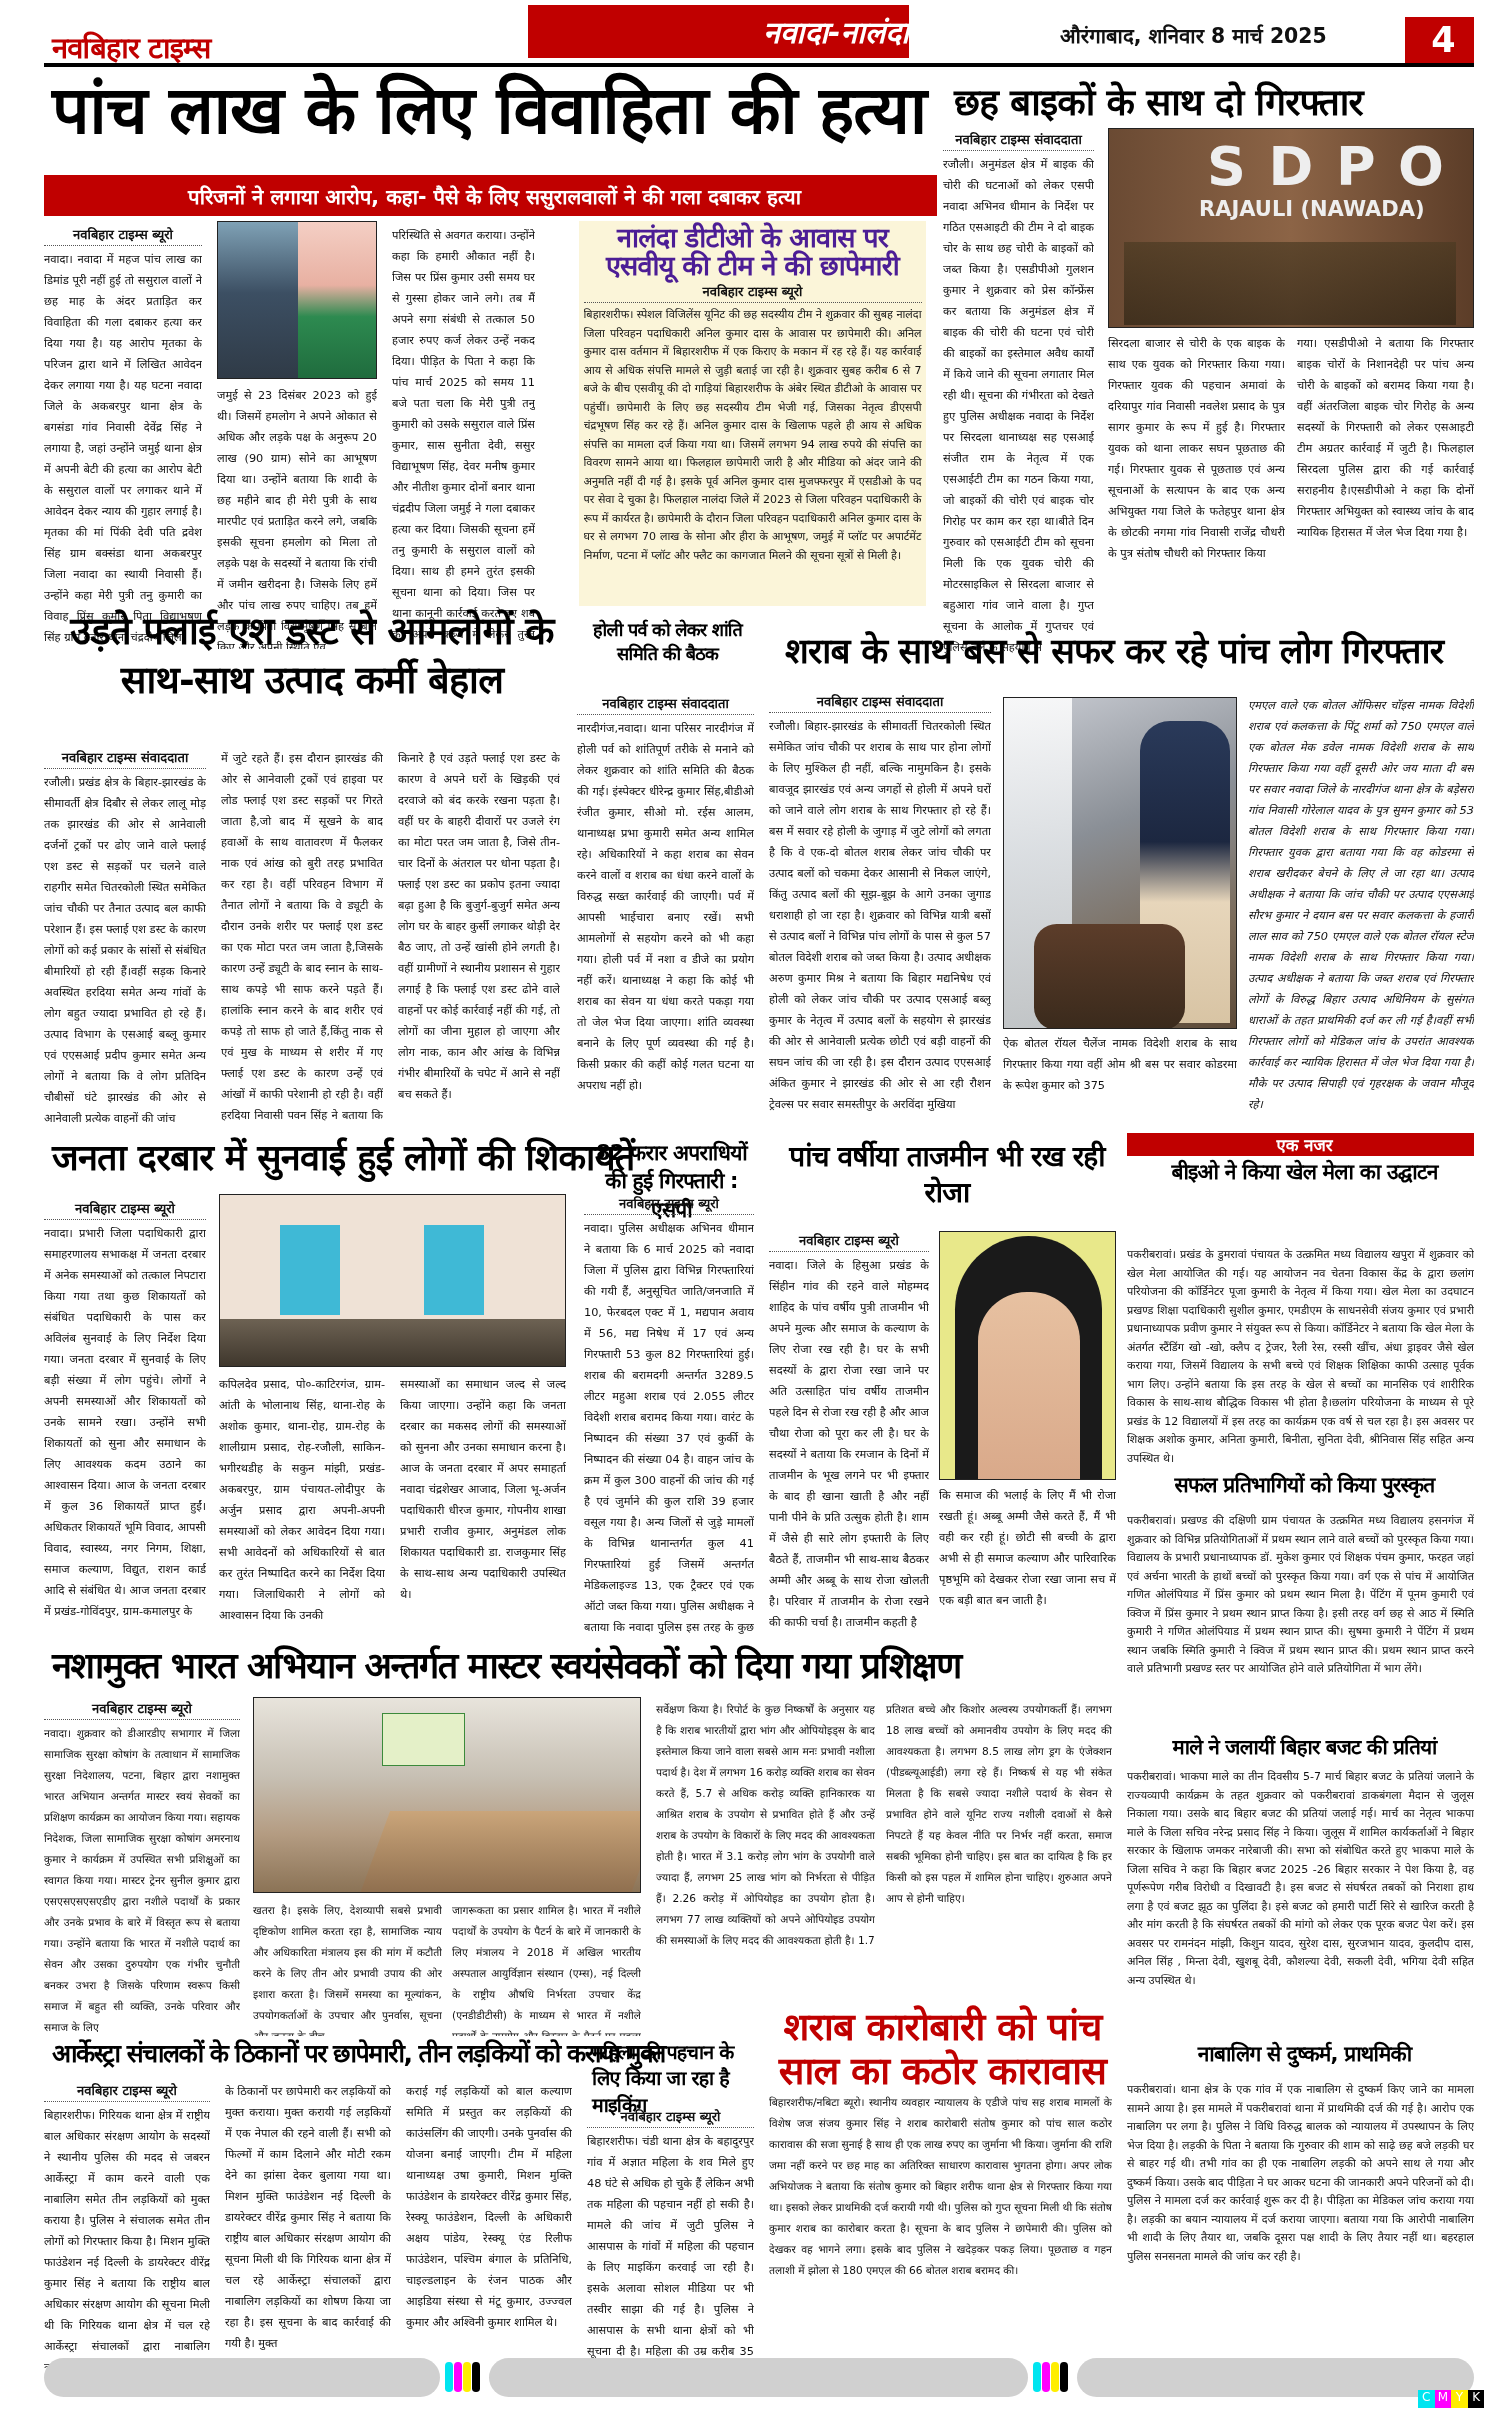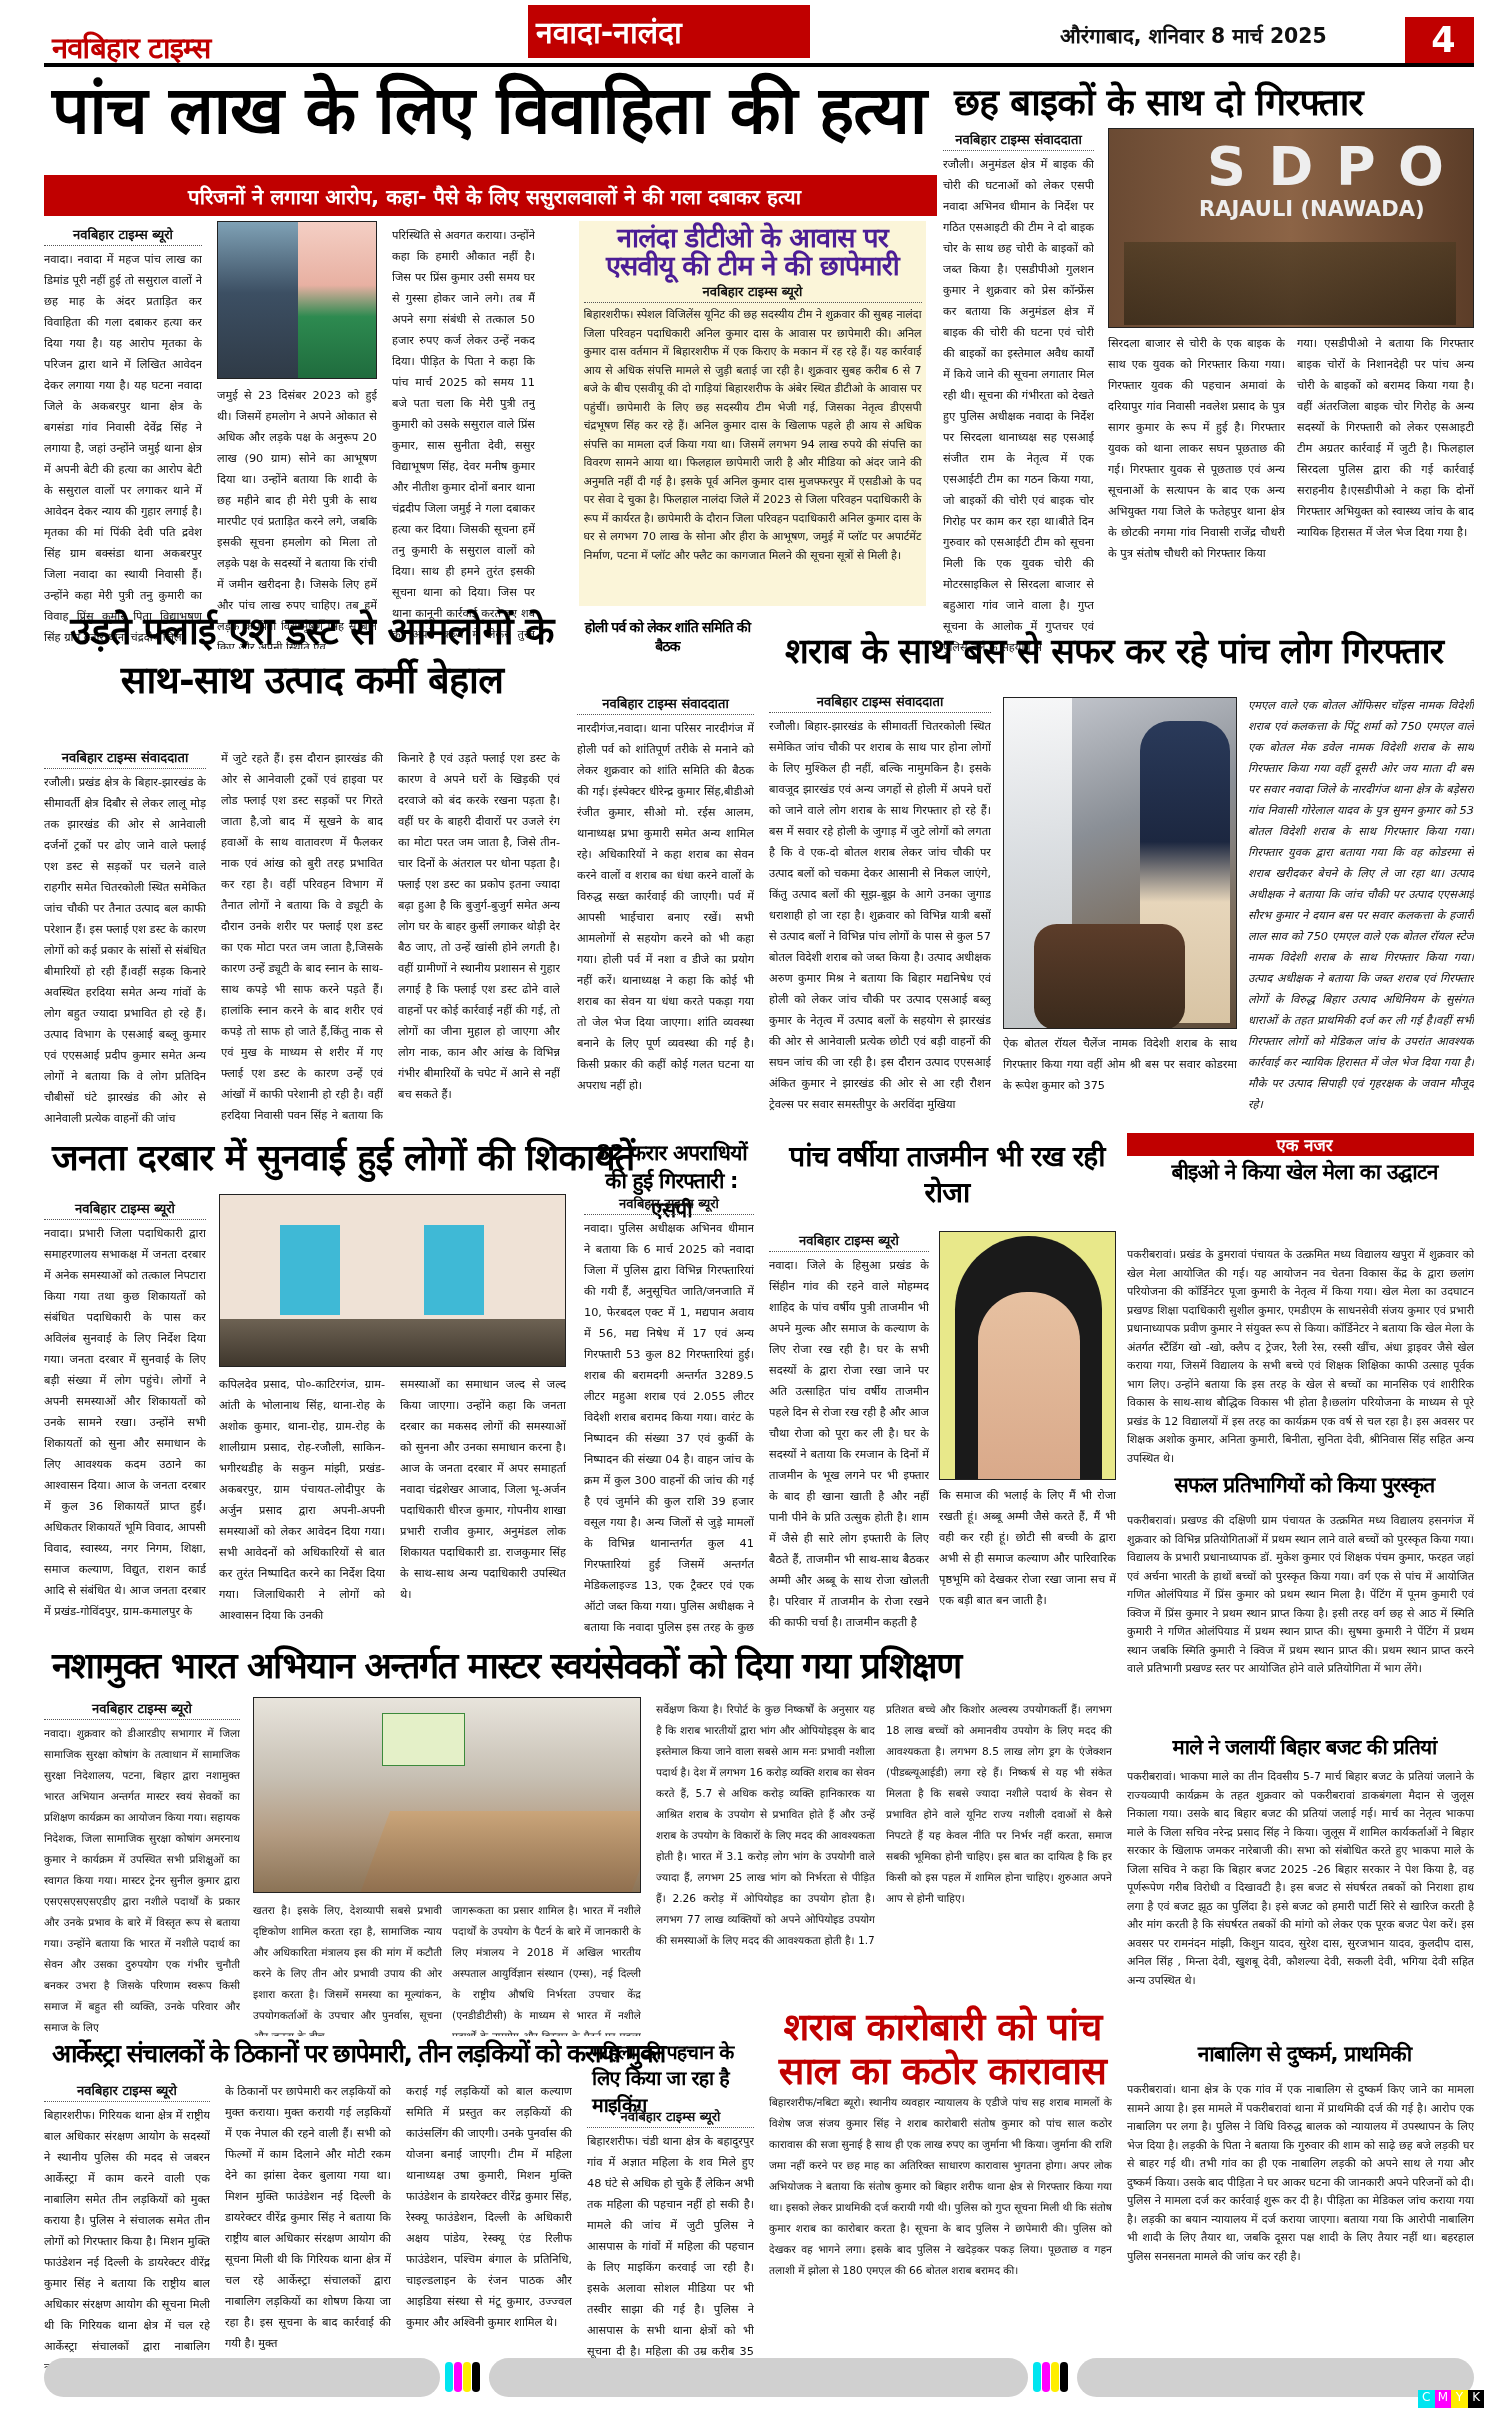--- a/index.html
+++ b/index.html
@@ -15,21 +15,21 @@
   .rule { position: absolute; background: #000; }
   .box-cream { background: #fbf5d9; }
   .strip { position: absolute; height: 39px; border-radius: 19.6px; background: #d0d0d0; }
   .dot { position: absolute; width: 7.5px; height: 30px; border-radius: 3.8px; }
 </style>
 </head>
 <body>
 
 <div class="abs" style="left:0;top:0;width:1508px;height:83px;">
   <div class="abs" style="left:44px;top:27px;font-size:29px;font-weight:bold;color:#c00000;letter-spacing:-0.8px;">नवबिहार टाइम्स</div>
-  <div class="abs red" style="left:528px;top:4.5px;width:282px;height:53px;display:flex;align-items:center;justify-content:flex-start;">
+  <div class="abs red" style="left:528px;top:4.5px;width:381px;height:53px;display:flex;align-items:center;justify-content:flex-end;font-style:italic;">
     <span style="font-size:30px;font-weight:bold;color:#fff;">नवादा-नालंदा</span>
   </div>
   <div class="abs" style="left:1052px;top:21px;font-size:20.4px;font-weight:bold;">औरंगाबाद, शनिवार 8 मार्च 2025</div>
   <div class="abs red" style="left:1405px;top:16.6px;width:69px;height:47px;display:flex;align-items:center;justify-content:center;">
     <span style="font-size:35px;font-weight:bold;color:#fff;">4</span>
   </div>
   <div class="rule" style="left:44px;top:63px;width:1430px;height:3.8px;"></div>
 </div>
 
 <div class="abs hl" style="left:44px;top:75px;width:890px;font-size:66px;white-space:nowrap;">पांच लाख के लिए विवाहिता की हत्या</div>
@@ -80,21 +80,21 @@
   <div class="byline">नवबिहार टाइम्स संवाददाता</div>
   <div class="body">रजौली। प्रखंड क्षेत्र के बिहार-झारखंड के सीमावर्ती क्षेत्र दिबौर से लेकर लालू मोड़ तक झारखंड की ओर से आनेवाली दर्जनों ट्रकों पर ढोए जाने वाले फ्लाई एश डस्ट से सड़कों पर चलने वाले राहगीर समेत चितरकोली स्थित समेकित जांच चौकी पर तैनात उत्पाद बल काफी परेशान हैं। इस फ्लाई एश डस्ट के कारण लोगों को कई प्रकार के सांसों से संबंधित बीमारियों हो रही हैं।वहीं सड़क किनारे अवस्थित हरदिया समेत अन्य गांवों के लोग बहुत ज्यादा प्रभावित हो रहे हैं। उत्पाद विभाग के एसआई बब्लू कुमार एवं एएसआई प्रदीप कुमार समेत अन्य लोगों ने बताया कि वे लोग प्रतिदिन चौबीसों घंटे झारखंड की ओर से आनेवाली प्रत्येक वाहनों की जांच</div>
 </div>
 <div class="col" style="left:221px;top:748px;width:162px;height:381px;">
   <div class="body">में जुटे रहते हैं। इस दौरान झारखंड की ओर से आनेवाली ट्रकों एवं हाइवा पर लोड फ्लाई एश डस्ट सड़कों पर गिरते जाता है,जो बाद में सूखने के बाद हवाओं के साथ वातावरण में फैलकर नाक एवं आंख को बुरी तरह प्रभावित कर रहा है। वहीं परिवहन विभाग में तैनात लोगों ने बताया कि वे ड्यूटी के दौरान उनके शरीर पर फ्लाई एश डस्ट का एक मोटा परत जम जाता है,जिसके कारण उन्हें ड्यूटी के बाद स्नान के साथ-साथ कपड़े भी साफ करने पड़ते हैं।हालांकि स्नान करने के बाद शरीर एवं कपड़े तो साफ हो जाते हैं,किंतु नाक से एवं मुख के माध्यम से शरीर में गए फ्लाई एश डस्ट के कारण उन्हें एवं आंखों में काफी परेशानी हो रही है। वहीं हरदिया निवासी पवन सिंह ने बताया कि उनका घर सड़क के</div>
 </div>
 <div class="col" style="left:398px;top:748px;width:162px;height:381px;">
   <div class="body">किनारे है एवं उड़ते फ्लाई एश डस्ट के कारण वे अपने घरों के खिड़की एवं दरवाजे को बंद करके रखना पड़ता है। वहीं घर के बाहरी दीवारों पर उजले रंग का मोटा परत जम जाता है, जिसे तीन-चार दिनों के अंतराल पर धोना पड़ता है।फ्लाई एश डस्ट का प्रकोप इतना ज्यादा बढ़ा हुआ है कि बुजुर्ग-बुजुर्ग समेत अन्य लोग घर के बाहर कुर्सी लगाकर थोड़ी देर बैठ जाए, तो उन्हें खांसी होने लगती है। वहीं ग्रामीणों ने स्थानीय प्रशासन से गुहार लगाई है कि फ्लाई एश डस्ट ढोने वाले वाहनों पर कोई कार्रवाई नहीं की गई, तो लोगों का जीना मुहाल हो जाएगा और लोग नाक, कान और आंख के विभिन्न गंभीर बीमारियों के चपेट में आने से नहीं बच सकते हैं।</div>
 </div>
 
-<div class="abs hl" style="left:573px;top:618px;width:181px;font-size:14px;text-align:center;line-height:1.35;">होली पर्व को लेकर शांति समिति की बैठक</div>
+<div class="abs hl" style="left:573px;top:618px;width:181px;font-size:18px;text-align:center;line-height:1.35;">होली पर्व को लेकर शांति समिति की बैठक</div>
 <div class="col" style="left:577px;top:694px;width:177px;height:435px;">
   <div class="byline">नवबिहार टाइम्स संवाददाता</div>
   <div class="body">नारदीगंज,नवादा। थाना परिसर नारदीगंज में होली पर्व को शांतिपूर्ण तरीके से मनाने को लेकर शुक्रवार को शांति समिति की बैठक की गई। इंस्पेक्टर धीरेन्द्र कुमार सिंह,बीडीओ रंजीत कुमार, सीओ मो. रईस आलम, थानाध्यक्ष प्रभा कुमारी समेत अन्य शामिल रहे। अधिकारियों ने कहा शराब का सेवन करने वालों व शराब का धंधा करने वालों के विरुद्ध सख्त कार्रवाई की जाएगी। पर्व में आपसी भाईचारा बनाए रखें। सभी आमलोगों से सहयोग करने को भी कहा गया। होली पर्व में नशा व डीजे का प्रयोग नहीं करें। थानाध्यक्ष ने कहा कि कोई भी शराब का सेवन या धंधा करते पकड़ा गया तो जेल भेज दिया जाएगा। शांति व्यवस्था बनाने के लिए पूर्ण व्यवस्था की गई है। किसी प्रकार की कहीं कोई गलत घटना या अपराध नहीं हो।</div>
 </div>
 
 <div class="abs hl" style="left:777px;top:633px;width:701px;font-size:35px;white-space:nowrap;">शराब के साथ बस से सफर कर रहे पांच लोग गिरफ्तार</div>
 <div class="col" style="left:769px;top:692px;width:222px;height:445px;">
   <div class="byline">नवबिहार टाइम्स संवाददाता</div>
   <div class="body">रजौली। बिहार-झारखंड के सीमावर्ती चितरकोली स्थित समेकित जांच चौकी पर शराब के साथ पार होना लोगों के लिए मुश्किल ही नहीं, बल्कि नामुमकिन है। इसके बावजूद झारखंड एवं अन्य जगहों से होली में अपने घरों को जाने वाले लोग शराब के साथ गिरफ्तार हो रहे हैं। बस में सवार रहे होली के जुगाड़ में जुटे लोगों को लगता है कि वे एक-दो बोतल शराब लेकर जांच चौकी पर उत्पाद बलों को चकमा देकर आसानी से निकल जाएंगे, किंतु उत्पाद बलों की सूझ-बूझ के आगे उनका जुगाड धराशाही हो जा रहा है। शुक्रवार को विभिन्न यात्री बसों से उत्पाद बलों ने विभिन्न पांच लोगों के पास से कुल 57 बोतल विदेशी शराब को जब्त किया है। उत्पाद अधीक्षक अरुण कुमार मिश्र ने बताया कि बिहार मद्यनिषेध एवं होली को लेकर जांच चौकी पर उत्पाद एसआई बब्लू कुमार के नेतृत्व में उत्पाद बलों के सहयोग से झारखंड की ओर से आनेवाली प्रत्येक छोटी एवं बड़ी वाहनों की सघन जांच की जा रही है। इस दौरान उत्पाद एएसआई अंकित कुमार ने झारखंड की ओर से आ रही रौशन ट्रेवल्स पर सवार समस्तीपुर के अरविंदा मुखिया</div>
 </div>

